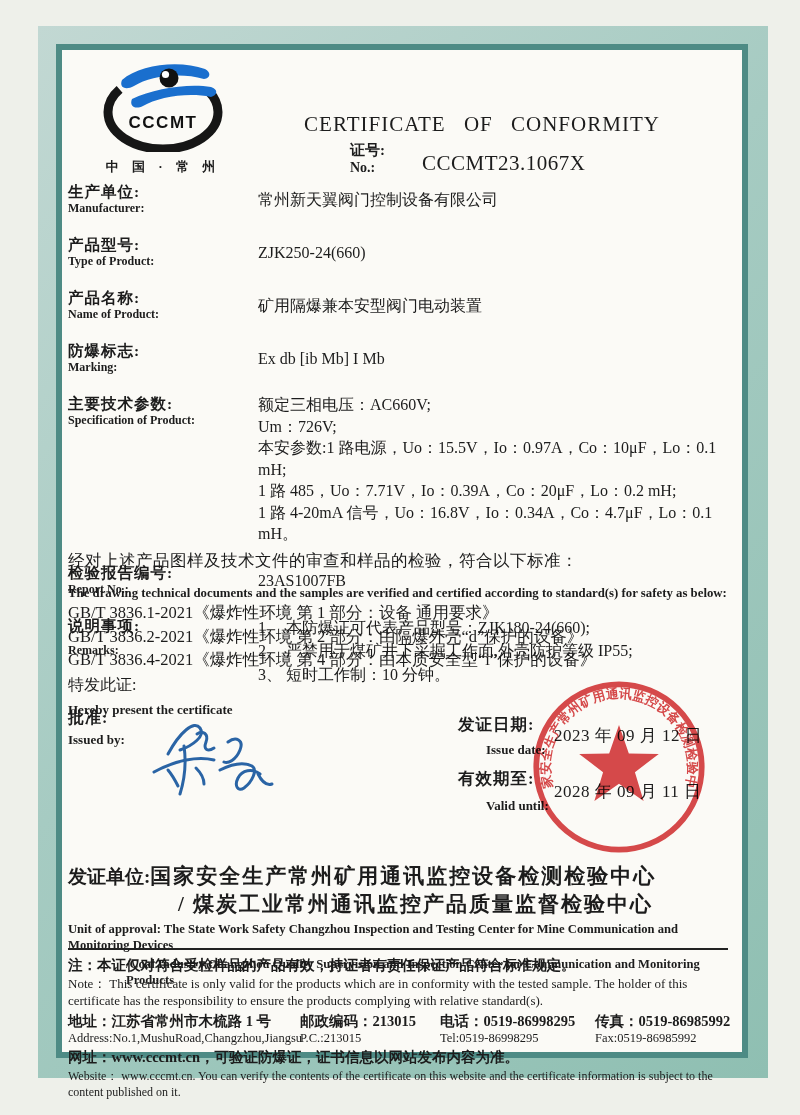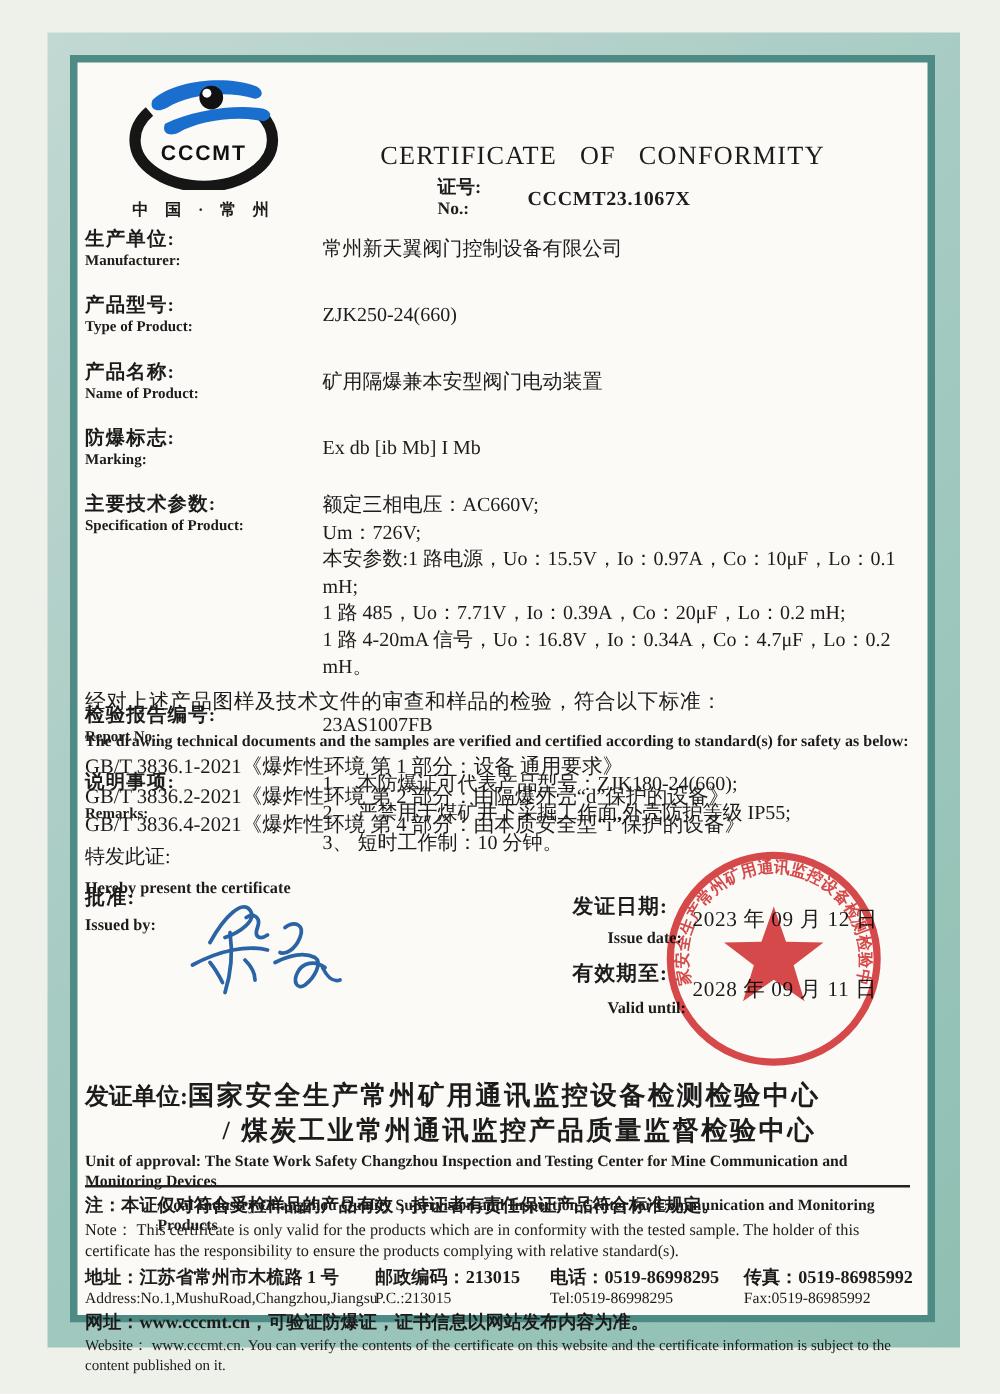--- a/index.html
+++ b/index.html
@@ -23,21 +23,21 @@
   
   .logo{position:absolute;left:30px;top:6px;width:142px;text-align:center;}
   .logo-region{font-weight:bold;font-size:13px;letter-spacing:5px;margin-top:2px;font-family:"Liberation Serif",serif;}
   .title-cn{position:absolute;left:175px;top:2px;width:490px;text-align:center;
     font-size:44px;letter-spacing:10px;font-weight:400;}
   .title-en{position:absolute;left:175px;top:62px;width:490px;text-align:center;
     font-size:21px;letter-spacing:1px;word-spacing:12px;}
   .certno-labels{position:absolute;left:288px;top:92px;text-align:left;line-height:17px;}
   .certno-cn{font-size:15px;font-weight:bold;}
   .certno-en{font-size:14px;font-weight:bold;}
-  .certno-val{position:absolute;left:360px;top:101px;font-size:16px;letter-spacing:.5px;font-weight:bold;}
+  .certno-val{position:absolute;left:360px;top:101px;font-size:21px;letter-spacing:.5px;}
 
   
   .fields{position:absolute;left:6px;top:132px;width:668px;}
   .row{display:flex;align-items:flex-start;}
   .lbl{width:190px;flex:none;}
   .lbl-cn{font-size:15.5px;font-weight:bold;letter-spacing:1px;line-height:19px;}
   .lbl-en{font-size:12px;font-weight:bold;line-height:15px;}
   .val{flex:1;font-size:16px;line-height:21px;padding-top:6px;}
   .val.nolines{padding-top:7px;}
   .spec-line{font-size:16px;line-height:21.5px;}
@@ -150,21 +150,21 @@
     <div class="row mb2">
       <div class="lbl">
         <div class="lbl-cn">主要技术参数:</div>
         <div class="lbl-en">Specification of Product:</div>
       </div>
       <div class="val" style="padding-top:0;">
         <div class="spec-line">额定三相电压：AC660V;</div>
         <div class="spec-line">Um：726V;</div>
         <div class="spec-line">本安参数:1 路电源，Uo：15.5V，Io：0.97A，Co：10μF，Lo：0.1 mH;</div>
         <div class="spec-line">1 路 485，Uo：7.71V，Io：0.39A，Co：20μF，Lo：0.2 mH;</div>
-        <div class="spec-line">1 路 4-20mA 信号，Uo：16.8V，Io：0.34A，Co：4.7μF，Lo：0.2 mH。</div>
+        <div class="spec-line">1 路 4-20mA 信号，Uo：16.8V，Io：0.34A，Co：4.7μF，Lo：0.1 mH。</div>
       </div>
     </div>
 
     <div class="row mb1">
       <div class="lbl">
         <div class="lbl-cn">检验报告编号:</div>
         <div class="lbl-en">Report No.:</div>
       </div>
       <div class="val nolines">23AS1007FB</div>
     </div>

